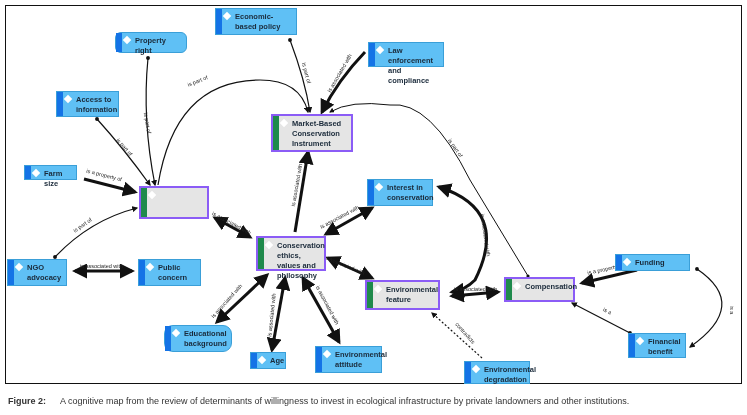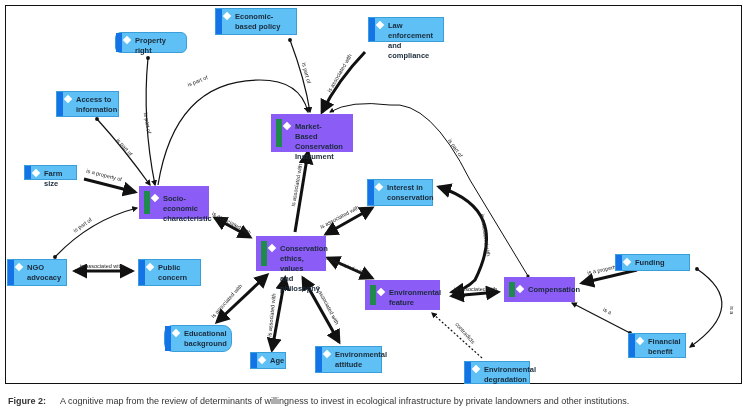--- a/index.html
+++ b/index.html
@@ -2,21 +2,21 @@
 <html><head>
 <meta charset="utf-8">
 <style>
   html, body { margin: 0; padding: 0; background: #ffffff; }
   body { width: 747px; height: 415px; position: relative; overflow: hidden; font-family: "Liberation Sans", sans-serif; }
   #frame { position: absolute; left: 5px; top: 5px; width: 737px; height: 379px; border: 1.5px solid #111; box-sizing: border-box; background: #fff; }
   #edges { position: absolute; left: 0; top: 0; width: 747px; height: 415px; }
   .node { position: absolute; box-sizing: border-box; font-size: 7.5px; line-height: 10px; color: #1a2a3a; padding: 3px 4px 3px 14px; }
   .node.blue { background: #5fc0f5; border: 1px solid #3a9fd8; }
   .node.blue::before { content: ""; position: absolute; left: 0; top: 0; bottom: 0; width: 6px; background: #1473e6; }
-  .node.green { background: #8b5cf6; border: 5px solid #8b5cf6; }
+  .node.green { background: #e5e5e5; border: 2px solid #8b5cf6; }
   .node.green::before { content: ""; position: absolute; left: 0; top: 0; bottom: 0; width: 6px; background: #1f8a4c; }
   .node .dia { position: absolute; left: 8px; top: 4px; width: 6px; height: 6px; background: #fff; transform: rotate(45deg); }
   .node .lbl { display: block; padding-left: 5px; font-weight: bold; }
   .elabel { position: absolute; font-size: 5.5px; color: #222; white-space: nowrap; transform-origin: center center; }
   #caption { position: absolute; left: 8px; top: 396px; font-size: 9px; color: #333; white-space: nowrap; }
   #caption .fig { font-weight: bold; color: #333; margin-right: 14px; }
 </style>
 </head>
 <body>
 
@@ -101,39 +101,38 @@
 <div class="elabel" style="left:452px;top:330px;transform:rotate(48deg);">contradicts</div>
 
 <div class="node blue" style="left:215px;top:8px;width:82px;height:27px;">
     <span class="dia"></span>
     <span class="lbl">Economic-based policy</span>
   </div>
 <div class="node blue" style="left:115px;top:32px;width:72px;height:21px;border-radius:6px;">
     <span class="dia"></span>
     <span class="lbl">Property right</span>
   </div>
-<div class="node blue" style="left:368px;top:17px;width:76px;height:25px;">
+<div class="node blue" style="left:368px;top:42px;width:76px;height:25px;">
     <span class="dia"></span>
     <span class="lbl">Law enforcement and compliance</span>
   </div>
 <div class="node blue" style="left:56px;top:91px;width:63px;height:26px;">
     <span class="dia"></span>
     <span class="lbl">Access to information</span>
   </div>
 <div class="node green" style="left:271px;top:114px;width:82px;height:38px;">
     <span class="dia"></span>
     <span class="lbl">Market-Based Conservation Instrument</span>
   </div>
 <div class="node blue" style="left:24px;top:165px;width:53px;height:15px;">
     <span class="dia"></span>
     <span class="lbl">Farm size</span>
   </div>
 <div class="node green" style="left:139px;top:186px;width:70px;height:33px;">
     <span class="dia"></span>
-    <span class="lbl">Socio-economic characteristic</span>
   </div>
 <div class="node blue" style="left:367px;top:179px;width:66px;height:27px;">
     <span class="dia"></span>
     <span class="lbl">Interest in conservation</span>
   </div>
 <div class="node green" style="left:256px;top:236px;width:70px;height:35px;">
     <span class="dia"></span>
     <span class="lbl">Conservation ethics, values and philosophy</span>
   </div>
 <div class="node blue" style="left:7px;top:259px;width:60px;height:27px;">

